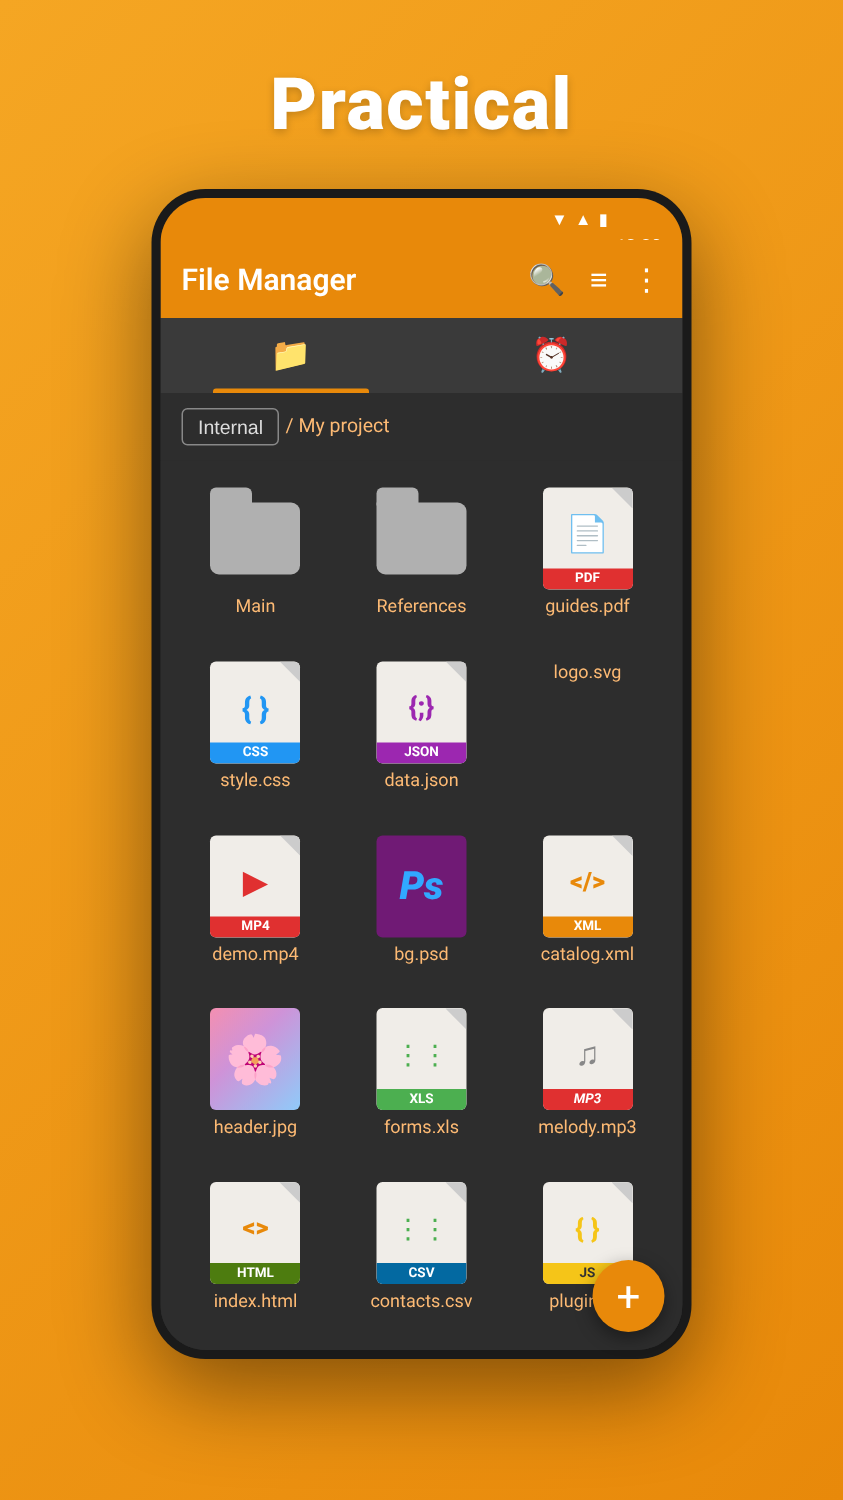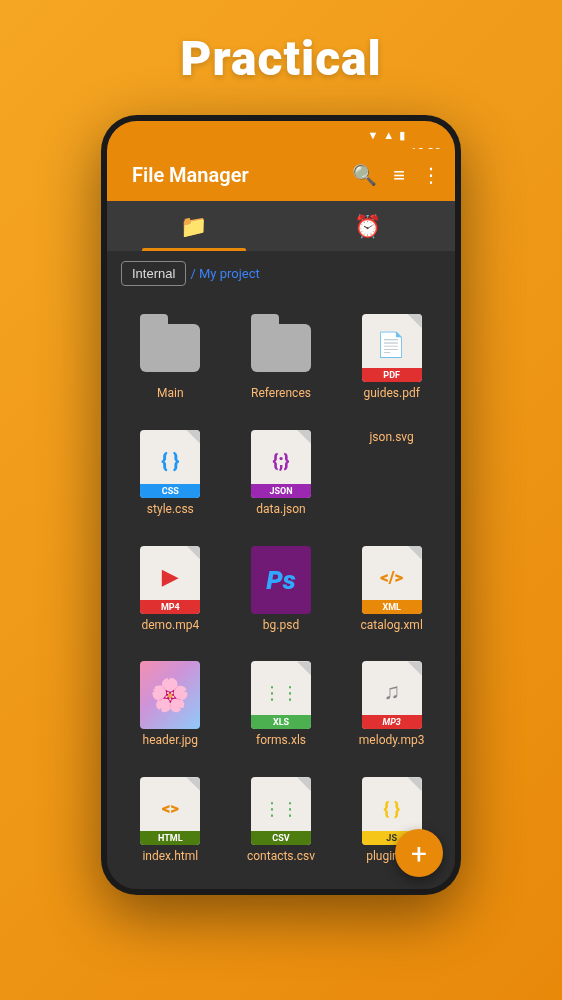--- a/index.html
+++ b/index.html
@@ -11,21 +11,21 @@
       flex-direction: column;
       align-items: center;
       font-family: 'Roboto', Arial, sans-serif;
       overflow: hidden;
     }
 
     .page-title {
       color: white;
       font-size: 48px;
       font-weight: 900;
-      margin-top: 30px;
+      margin-top: 41px;
       margin-bottom: 28px;
       text-shadow: 0 2px 6px rgba(0,0,0,0.2);
       letter-spacing: 1px;
     }
 
     .phone-shell {
       width: 360px;
       height: 780px;
       background: #1a1a1a;
       border-radius: 36px;
@@ -76,21 +76,20 @@
       height: 52px;
       display: flex;
       align-items: center;
       padding: 0 14px;
     }
     .app-bar-title {
       color: white;
       font-size: 20px;
       font-weight: 600;
       flex: 1;
-      margin-left: 11px;
     }
     .app-bar-icons {
       display: flex;
       gap: 16px;
       align-items: center;
     }
     .app-bar-icon {
       color: white;
       font-size: 20px;
       cursor: pointer;
@@ -143,21 +142,21 @@
     .breadcrumb-btn {
       background: transparent;
       border: 1px solid #888;
       color: #ddd;
       font-size: 13px;
       padding: 4px 10px;
       border-radius: 4px;
       cursor: pointer;
     }
     .breadcrumb-path {
-      color: #3b82f6;
+      color: #fdba74;
       font-size: 13px;
     }
 
     
     .file-grid {
       flex: 1;
       overflow-y: auto;
       padding: 10px 10px;
       display: grid;
       grid-template-columns: repeat(3, 1fr);
@@ -250,21 +249,21 @@
     }
     .badge-pdf { background: #e03030; }
     .badge-css { background: #2196f3; }
     .badge-json { background: #9c27b0; }
     .badge-svg { background: #aaa; color: #333; }
     .badge-mp4 { background: #e03030; }
     .badge-xml { background: #e8890a; }
     .badge-xls { background: #4caf50; }
     .badge-mp3 { background: #e03030; font-style: italic; }
     .badge-html { background: #4d7c0f; }
-    .badge-csv { background: #4d7c0f; }
+    .badge-csv { background: #0369a1; }
     .badge-js  { background: #f5c518; color: #333; }
 
     
     .photo-thumb {
       width: 60px;
       height: 68px;
       border-radius: 4px;
       background: linear-gradient(135deg, #f48fb1 0%, #ce93d8 40%, #90caf9 100%);
       overflow: hidden;
       display: flex;
@@ -403,21 +402,21 @@
             <div class="file-card-content">
               <span style="color:#9c27b0;font-size:18px;font-weight:900;">{;}</span>
             </div>
             <div class="file-card-badge badge-json">JSON</div>
           </div>
         </div>
         <span class="file-name">data.json</span>
       </div>
 
       <div class="file-item">
-        <span class="file-name">json.svg</span>
+        <span class="file-name">logo.svg</span>
       </div>
 
       <div class="file-item">
         <div class="file-icon-container">
           <div class="file-card">
             <div class="file-card-content">
               <span style="color:#e03030;font-size:22px;">▶</span>
             </div>
             <div class="file-card-badge badge-mp4">MP4</div>
           </div>

